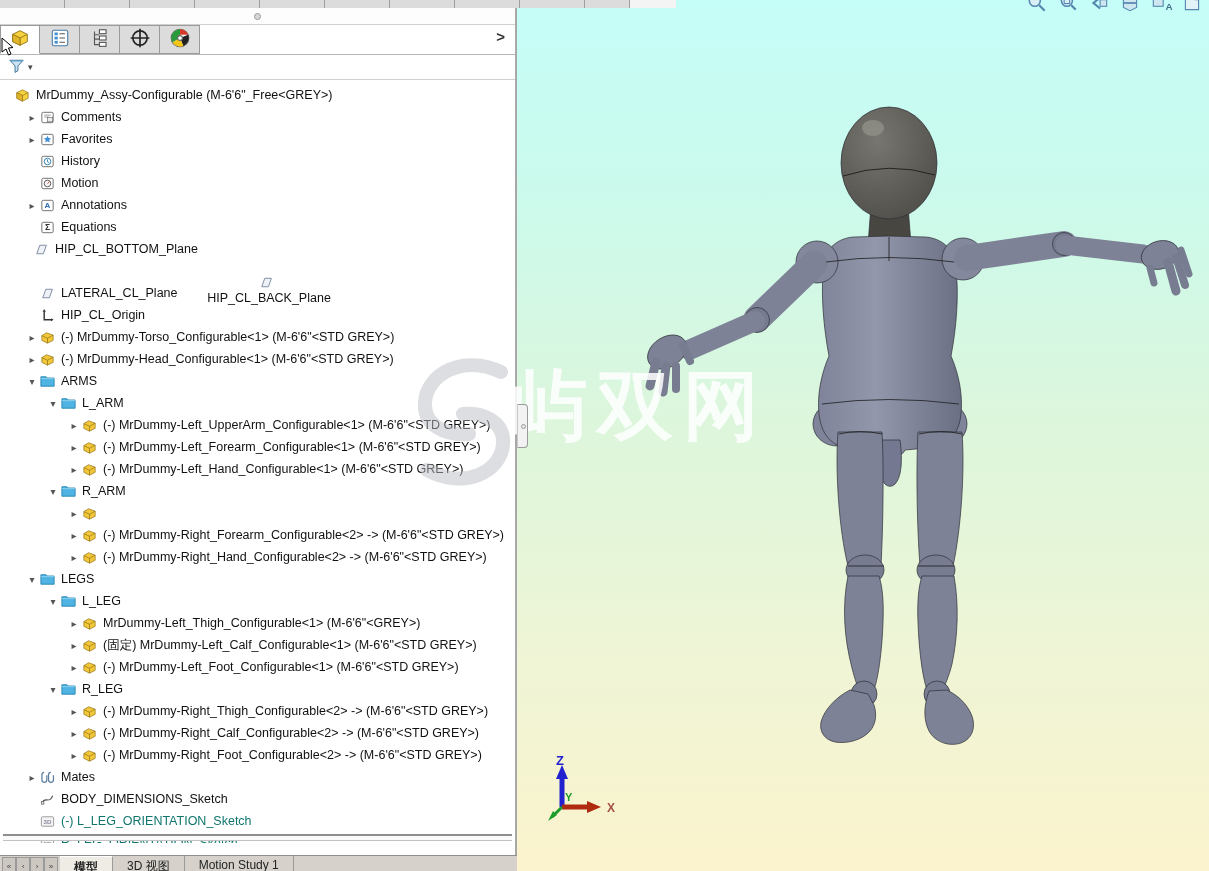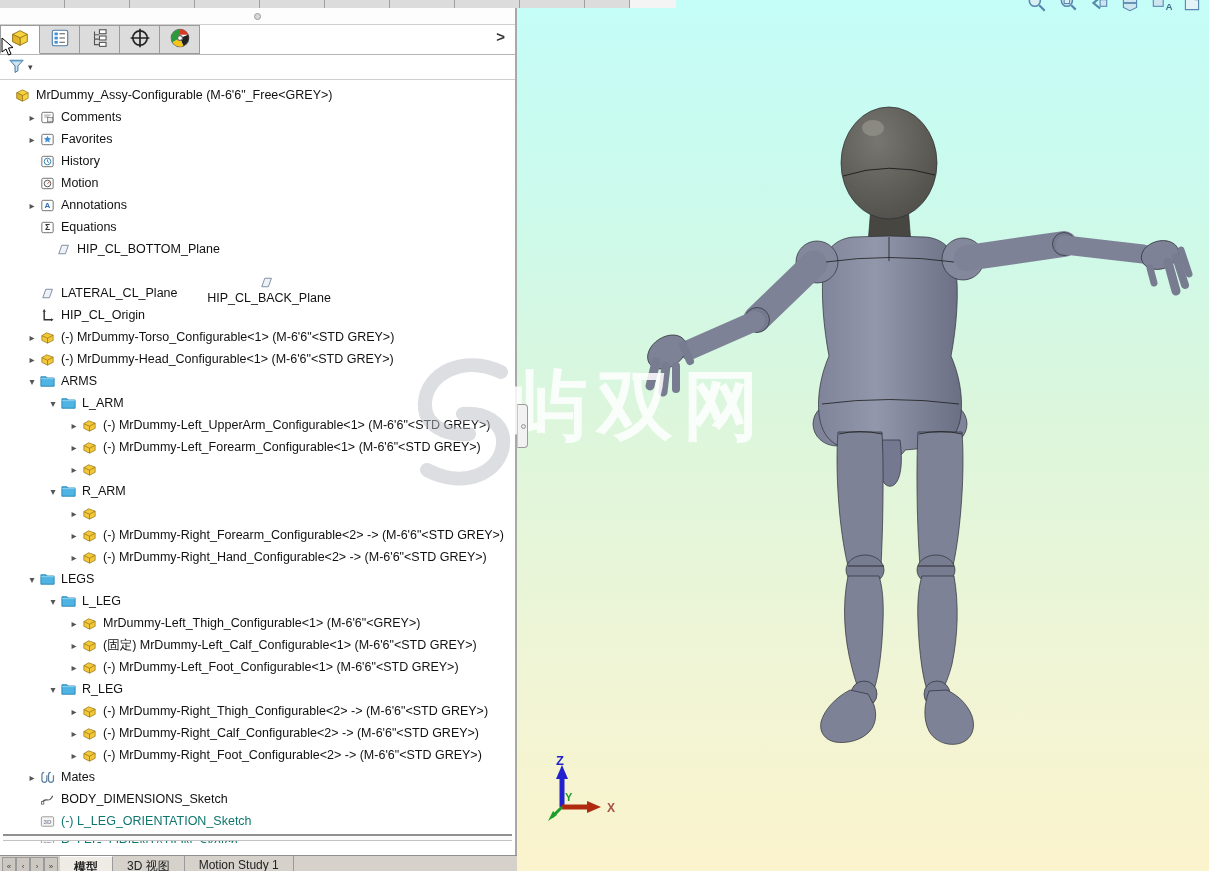--- a/index.html
+++ b/index.html
@@ -332,21 +332,21 @@
           <span class="tlabel">Annotations</span>
         </div>
         <div class="tree-row" style="padding-left: 25px;">
           <span class="exp"></span>
           <span class="ticon"><svg viewBox="0 0 18 18">
               <rect x="3" y="3.5" width="12" height="11" rx="1.5" fill="#fff" stroke="#6a6a6a"></rect>
               <text x="9" y="12" font-size="9" text-anchor="middle" fill="#333" font-weight="bold">Σ</text>
             </svg></span>
           <span class="tlabel">Equations</span>
         </div>
-        <div class="tree-row" style="padding-left: 41px;">
+        <div class="tree-row" style="padding-left: 19px;">
           <span class="exp"></span>
           <span class="ticon"><svg viewBox="0 0 18 18">
               <path d="M4 13.5l3.2-9h7l-3.2 9z" fill="rgba(170,190,215,0.2)" stroke="#7b8aa0" stroke-width="1"></path>
             </svg></span>
           <span class="tlabel">HIP_CL_BOTTOM_Plane</span>
         </div>
         <div class="tree-row" style="padding-left: 25px; flex-direction: column;">
           <span class="exp"></span>
           <span class="ticon"><svg viewBox="0 0 18 18">
               <path d="M4 13.5l3.2-9h7l-3.2 9z" fill="rgba(170,190,215,0.2)" stroke="#7b8aa0" stroke-width="1"></path>
@@ -431,20 +431,21 @@
         </div>
         <div class="tree-row" style="padding-left: 67px;">
           <span class="exp">▸</span>
           <span class="ticon"><svg viewBox="0 0 18 18">
               <g stroke="#8a6a10" stroke-width="0.7">
                 <path d="M3 7 8 4l7 2.5V12l-6 3-6-3z" fill="#f2c83a"></path>
                 <path d="M3 7l6 2.8L15 6.5" fill="none"></path>
                 <path d="M9 9.8V15" fill="none"></path>
               </g>
             </svg></span>
+          <span class="tlabel">(-) MrDummy-Left_Hand_Configurable&lt;1&gt; (M-6'6"&lt;STD GREY&gt;)</span>
         </div>
         <div class="tree-row" style="padding-left: 46px;">
           <span class="exp">▾</span>
           <span class="ticon"><svg viewBox="0 0 18 18">
               <path d="M2 4.5V4h5.5l1.2 1.3H16V14H2z" fill="#4fb3e3" stroke="#1f7fae" stroke-width="0.9"></path>
               <path d="M2 6h14" stroke="#8fd4f2" stroke-width="1" fill="none"></path>
             </svg></span>
           <span class="tlabel">R_ARM</span>
         </div>
         <div class="tree-row" style="padding-left: 67px;">

